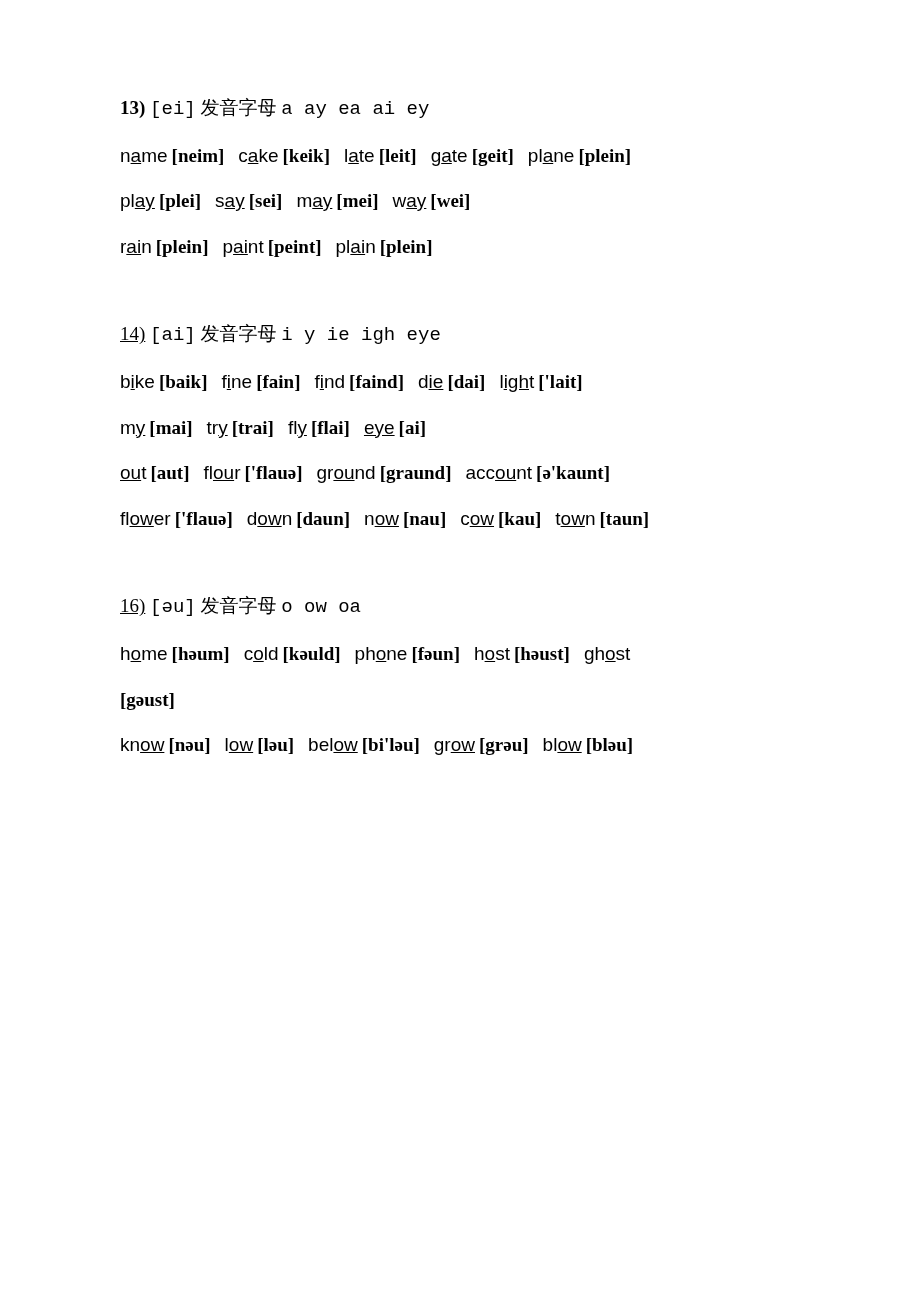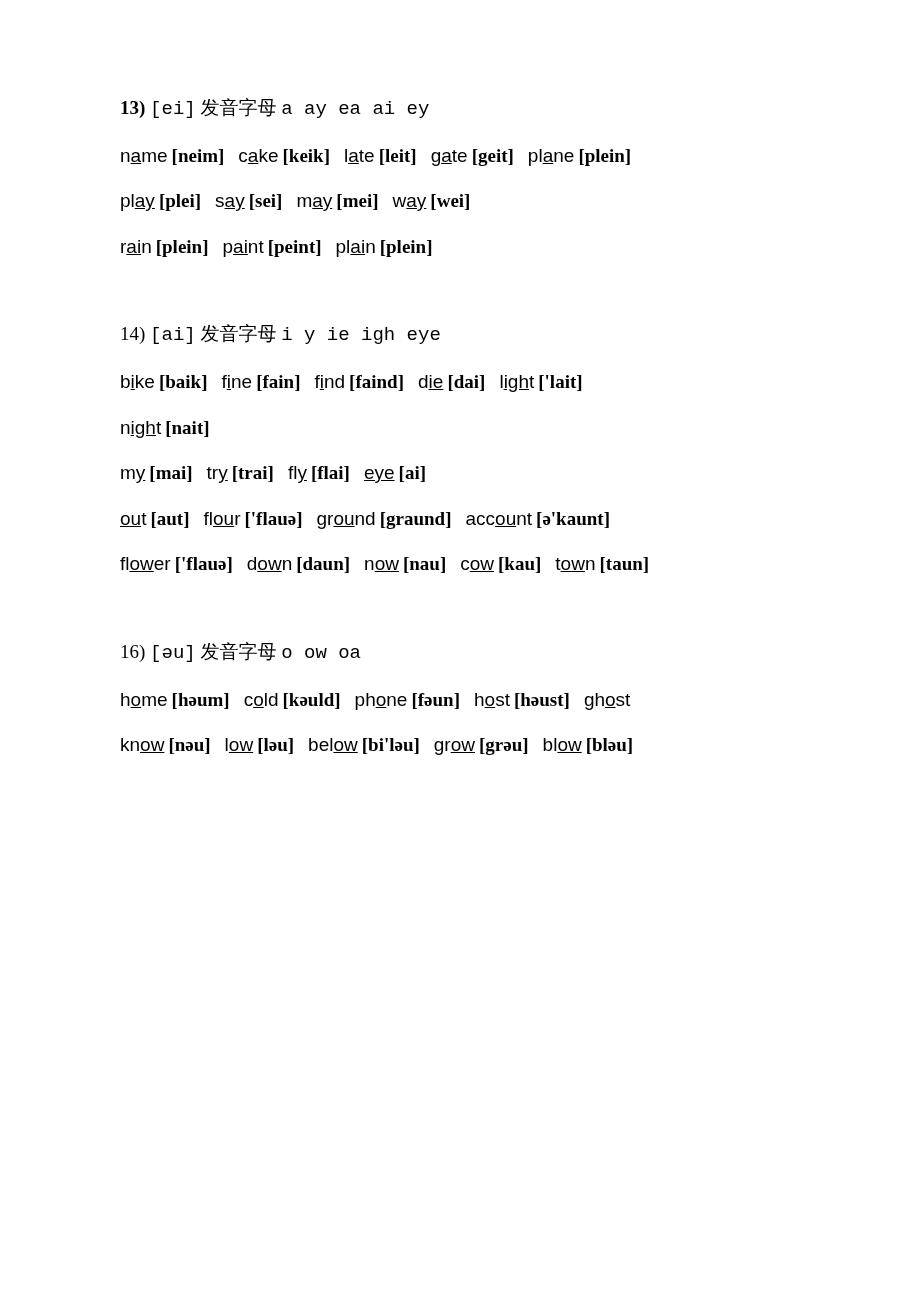--- a/index.html
+++ b/index.html
@@ -8,21 +8,21 @@
     font-family: "SimSun", "Times New Roman", serif;
     font-size: 19px;
     color: #000;
     width: 920px;
     box-sizing: border-box;
     padding: 85px 120px 60px 120px;
     line-height: 2.4;
   }
   .section-header { margin-bottom: 0; }
   .section-num-bold { font-weight: 700; font-family: "Times New Roman", serif; }
-  .section-num { font-family: "Times New Roman", serif; }
+  .section-num { font-family: "Times New Roman", serif; text-decoration: underline; }
   .ipa-header { font-family: "Courier New", monospace; }
   .cjk { font-family: "SimSun", serif; }
   .line { margin: 0; }
   .section-gap { margin-top: 42px; }
 
   .wp { 
     font-family: Liberation Sans, sans-serif;
     letter-spacing: 0;
   }
   .wp u { text-decoration: underline; }
@@ -39,20 +39,20 @@
 </head>
 <body>
 
 <div id="content">
     <p class="line section-header"><span class="section-num-bold">13)</span> <span class="ipa-header">[ei]</span> <span class="cjk">发音字母</span> <span class="ipa-header">a ay ea ai ey</span></p>
     <p class="line"><span class="wp">n<u>a</u>me</span><span class="narrow-sep"></span><span class="pr">[neim]</span><span class="word-sep"></span><span class="wp">c<u>a</u>ke</span><span class="narrow-sep"></span><span class="pr">[keik]</span><span class="word-sep"></span><span class="wp">l<u>a</u>te</span><span class="narrow-sep"></span><span class="pr">[leit]</span><span class="word-sep"></span><span class="wp">g<u>a</u>te</span><span class="narrow-sep"></span><span class="pr">[geit]</span><span class="word-sep"></span><span class="wp">pl<u>a</u>ne</span><span class="narrow-sep"></span><span class="pr">[plein]</span></p>
     <p class="line"><span class="wp">pl<u>ay</u></span><span class="narrow-sep"></span><span class="pr">[plei]</span><span class="word-sep"></span><span class="wp">s<u>ay</u></span><span class="narrow-sep"></span><span class="pr">[sei]</span><span class="word-sep"></span><span class="wp">m<u>ay</u></span><span class="narrow-sep"></span><span class="pr">[mei]</span><span class="word-sep"></span><span class="wp">w<u>ay</u></span><span class="narrow-sep"></span><span class="pr">[wei]</span></p>
     <p class="line"><span class="wp">r<u>ai</u>n</span><span class="narrow-sep"></span><span class="pr">[plein]</span><span class="word-sep"></span><span class="wp">p<u>ai</u>nt</span><span class="narrow-sep"></span><span class="pr">[peint]</span><span class="word-sep"></span><span class="wp">pl<u>ai</u>n</span><span class="narrow-sep"></span><span class="pr">[plein]</span></p>
     <p class="line section-header section-gap"><span class="section-num">14)</span> <span class="ipa-header">[ai]</span> <span class="cjk">发音字母</span> <span class="ipa-header">i y ie igh eye</span></p>
     <p class="line"><span class="wp">b<u>i</u>ke</span><span class="narrow-sep"></span><span class="pr">[baik]</span><span class="word-sep"></span><span class="wp">f<u>i</u>ne</span><span class="narrow-sep"></span><span class="pr">[fain]</span><span class="word-sep"></span><span class="wp">f<u>i</u>nd</span><span class="narrow-sep"></span><span class="pr">[faind]</span><span class="word-sep"></span><span class="wp">d<u>ie</u></span><span class="narrow-sep"></span><span class="pr">[dai]</span><span class="word-sep"></span><span class="wp">l<u>igh</u>t</span><span class="narrow-sep"></span><span class="pr">['lait]</span></p>
-    <p class="line"><span class="wp">n<u>igh</u>t</span><span class="narrow-sep"></span><span class="pr">[nait]</span></p>
     <p class="line"><span class="wp">m<u>y</u></span><span class="narrow-sep"></span><span class="pr">[mai]</span><span class="word-sep"></span><span class="wp">tr<u>y</u></span><span class="narrow-sep"></span><span class="pr">[trai]</span><span class="word-sep"></span><span class="wp">fl<u>y</u></span><span class="narrow-sep"></span><span class="pr">[flai]</span><span class="word-sep"></span><span class="wp"><u>eye</u></span><span class="narrow-sep"></span><span class="pr">[ai]</span></p>
     <p class="line"><span class="wp"><u>ou</u>t</span><span class="narrow-sep"></span><span class="pr">[aut]</span><span class="word-sep"></span><span class="wp">fl<u>ou</u>r</span><span class="narrow-sep"></span><span class="pr">['flauə]</span><span class="word-sep"></span><span class="wp">gr<u>ou</u>nd</span><span class="narrow-sep"></span><span class="pr">[graund]</span><span class="word-sep"></span><span class="wp">acc<u>ou</u>nt</span><span class="narrow-sep"></span><span class="pr">[ə'kaunt]</span></p>
     <p class="line"><span class="wp">fl<u>ow</u>er</span><span class="narrow-sep"></span><span class="pr">['flauə]</span><span class="word-sep"></span><span class="wp">d<u>ow</u>n</span><span class="narrow-sep"></span><span class="pr">[daun]</span><span class="word-sep"></span><span class="wp">n<u>ow</u></span><span class="narrow-sep"></span><span class="pr">[nau]</span><span class="word-sep"></span><span class="wp">c<u>ow</u></span><span class="narrow-sep"></span><span class="pr">[kau]</span><span class="word-sep"></span><span class="wp">t<u>ow</u>n</span><span class="narrow-sep"></span><span class="pr">[taun]</span></p>
     <p class="line section-header section-gap"><span class="section-num">16)</span> <span class="ipa-header">[əu]</span> <span class="cjk">发音字母</span> <span class="ipa-header">o ow oa</span></p>
     <p class="line"><span class="wp">h<u>o</u>me</span><span class="narrow-sep"></span><span class="pr">[həum]</span><span class="word-sep"></span><span class="wp">c<u>o</u>ld</span><span class="narrow-sep"></span><span class="pr">[kəuld]</span><span class="word-sep"></span><span class="wp">ph<u>o</u>ne</span><span class="narrow-sep"></span><span class="pr">[fəun]</span><span class="word-sep"></span><span class="wp">h<u>o</u>st</span><span class="narrow-sep"></span><span class="pr">[həust]</span><span class="word-sep"></span><span class="wp">gh<u>o</u>st</span><span class="narrow-sep"></span></p>
+    <p class="line"><span class="pr">[gəust]</span></p>
     <p class="line"><span class="wp">kn<u>ow</u></span><span class="narrow-sep"></span><span class="pr">[nəu]</span><span class="word-sep"></span><span class="wp">l<u>ow</u></span><span class="narrow-sep"></span><span class="pr">[ləu]</span><span class="word-sep"></span><span class="wp">bel<u>ow</u></span><span class="narrow-sep"></span><span class="pr">[bi'ləu]</span><span class="word-sep"></span><span class="wp">gr<u>ow</u></span><span class="narrow-sep"></span><span class="pr">[grəu]</span><span class="word-sep"></span><span class="wp">bl<u>ow</u></span><span class="narrow-sep"></span><span class="pr">[bləu]</span></p>
   </div>
 
 </body></html>

